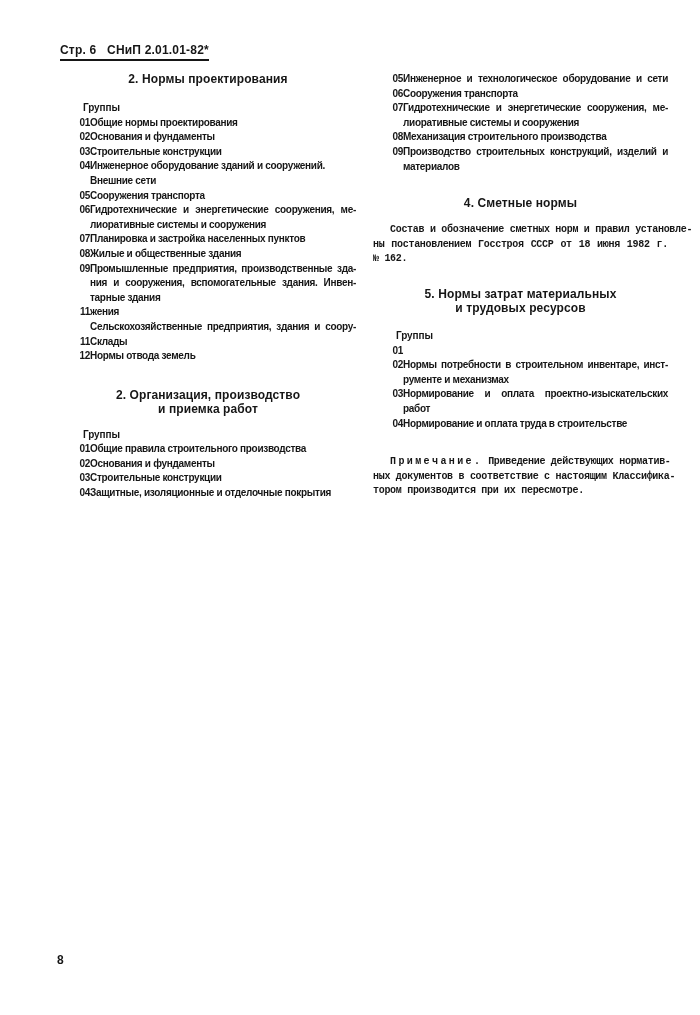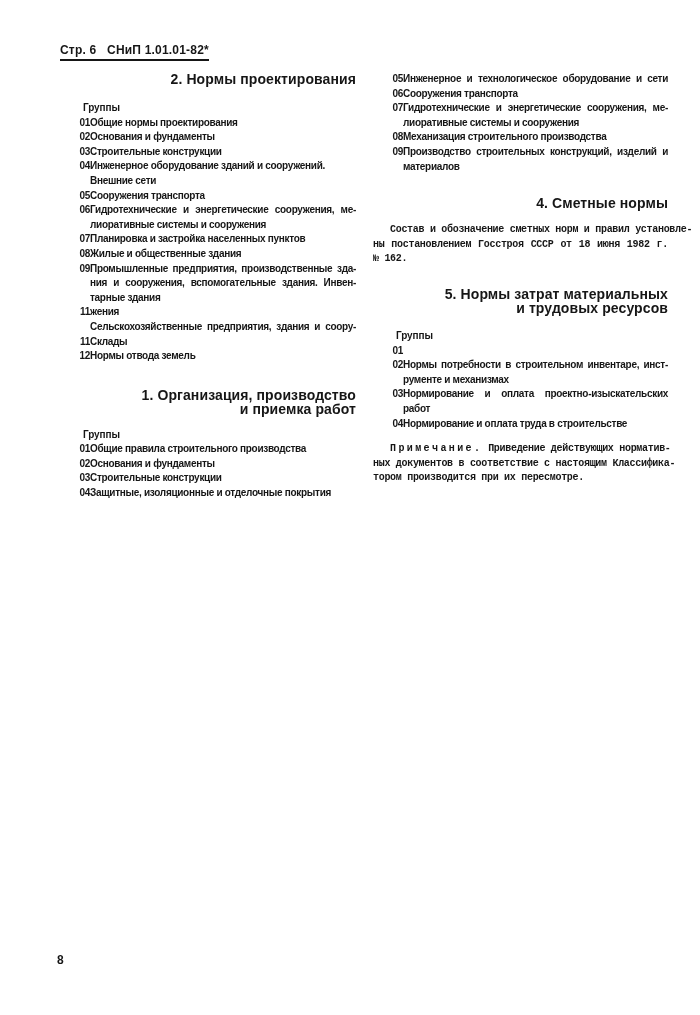--- a/index.html
+++ b/index.html
@@ -17,47 +17,47 @@
     font-size: 12px;
     white-space: pre;
     border-bottom: 2px solid #161616;
     padding-bottom: 2px;
     letter-spacing: 0.2px;
   }
   .col { position: absolute; top: 72px; }
   .col-left  { left: 60px;  width: 296px; }
   .col-right { left: 373px; width: 295px; }
 
-  .sec-title { text-align: right; font-size: 14px; line-height: 14px; letter-spacing: 0.1px; }
+  .sec-title { text-align: center; font-size: 12px; line-height: 14px; letter-spacing: 0.1px; }
   .t2 { margin: 0 0 15px 0; }
   .t3 { margin: 24px 0 12px 0; }
   .t4 { margin: 22px 0 13px 0; }
   .t5 { margin: 20px 0 14px 0; }
 
   .groups { font-size: 10px; line-height: 14.6px; letter-spacing: -0.1px; margin-left: 23px; }
 
   .item { display: flex; font-size: 10px; line-height: 14.6px; letter-spacing: -0.3px; }
   .num  { flex: 0 0 30px; text-align: right; }
   .txt  { flex: 1; min-width: 0; }
   .ln   { display: block; white-space: nowrap; }
 
   .para  { font-size: 10px; line-height: 14.6px; letter-spacing: -0.3px; font-family: Liberation Mono, monospace; }
   .pline { white-space: nowrap; }
   .indent { text-indent: 17px; }
   .just { text-align: justify; text-align-last: justify; }
 
-  .note { margin-top: 11px; }
+  .note { margin-top: 24px; }
   .note-label { letter-spacing: 2.4px; }
 
   .pagenum { position: absolute; left: 57px; top: 953px; font-size: 12px; }
 </style>
 </head>
 <body>
 
-<div class="hdr">Стр. 6   СНиП 1.01.01-82*</div>
+<div class="hdr">Стр. 6   СНиП 2.01.01-82*</div>
 
 <div class="col col-left">
 
   <div class="sec-title t2">
     <div>2. Нормы проектирования</div>
   </div>
 
   <div class="groups">Группы</div>
 
   <div class="item">
@@ -132,21 +132,21 @@
     </span>
   </div>
   <div class="item">
     <span class="num">12</span>
     <span class="txt">
       <span class="ln">Нормы отвода земель</span>
     </span>
   </div>
 
   <div class="sec-title t3">
-    <div>1. Организация, производство</div>
+    <div>2. Организация, производство</div>
     <div>и приемка работ</div>
   </div>
 
   <div class="groups">Группы</div>
 
   <div class="item">
     <span class="num">01</span>
     <span class="txt">
       <span class="ln">Общие правила строительного производства</span>
     </span>

